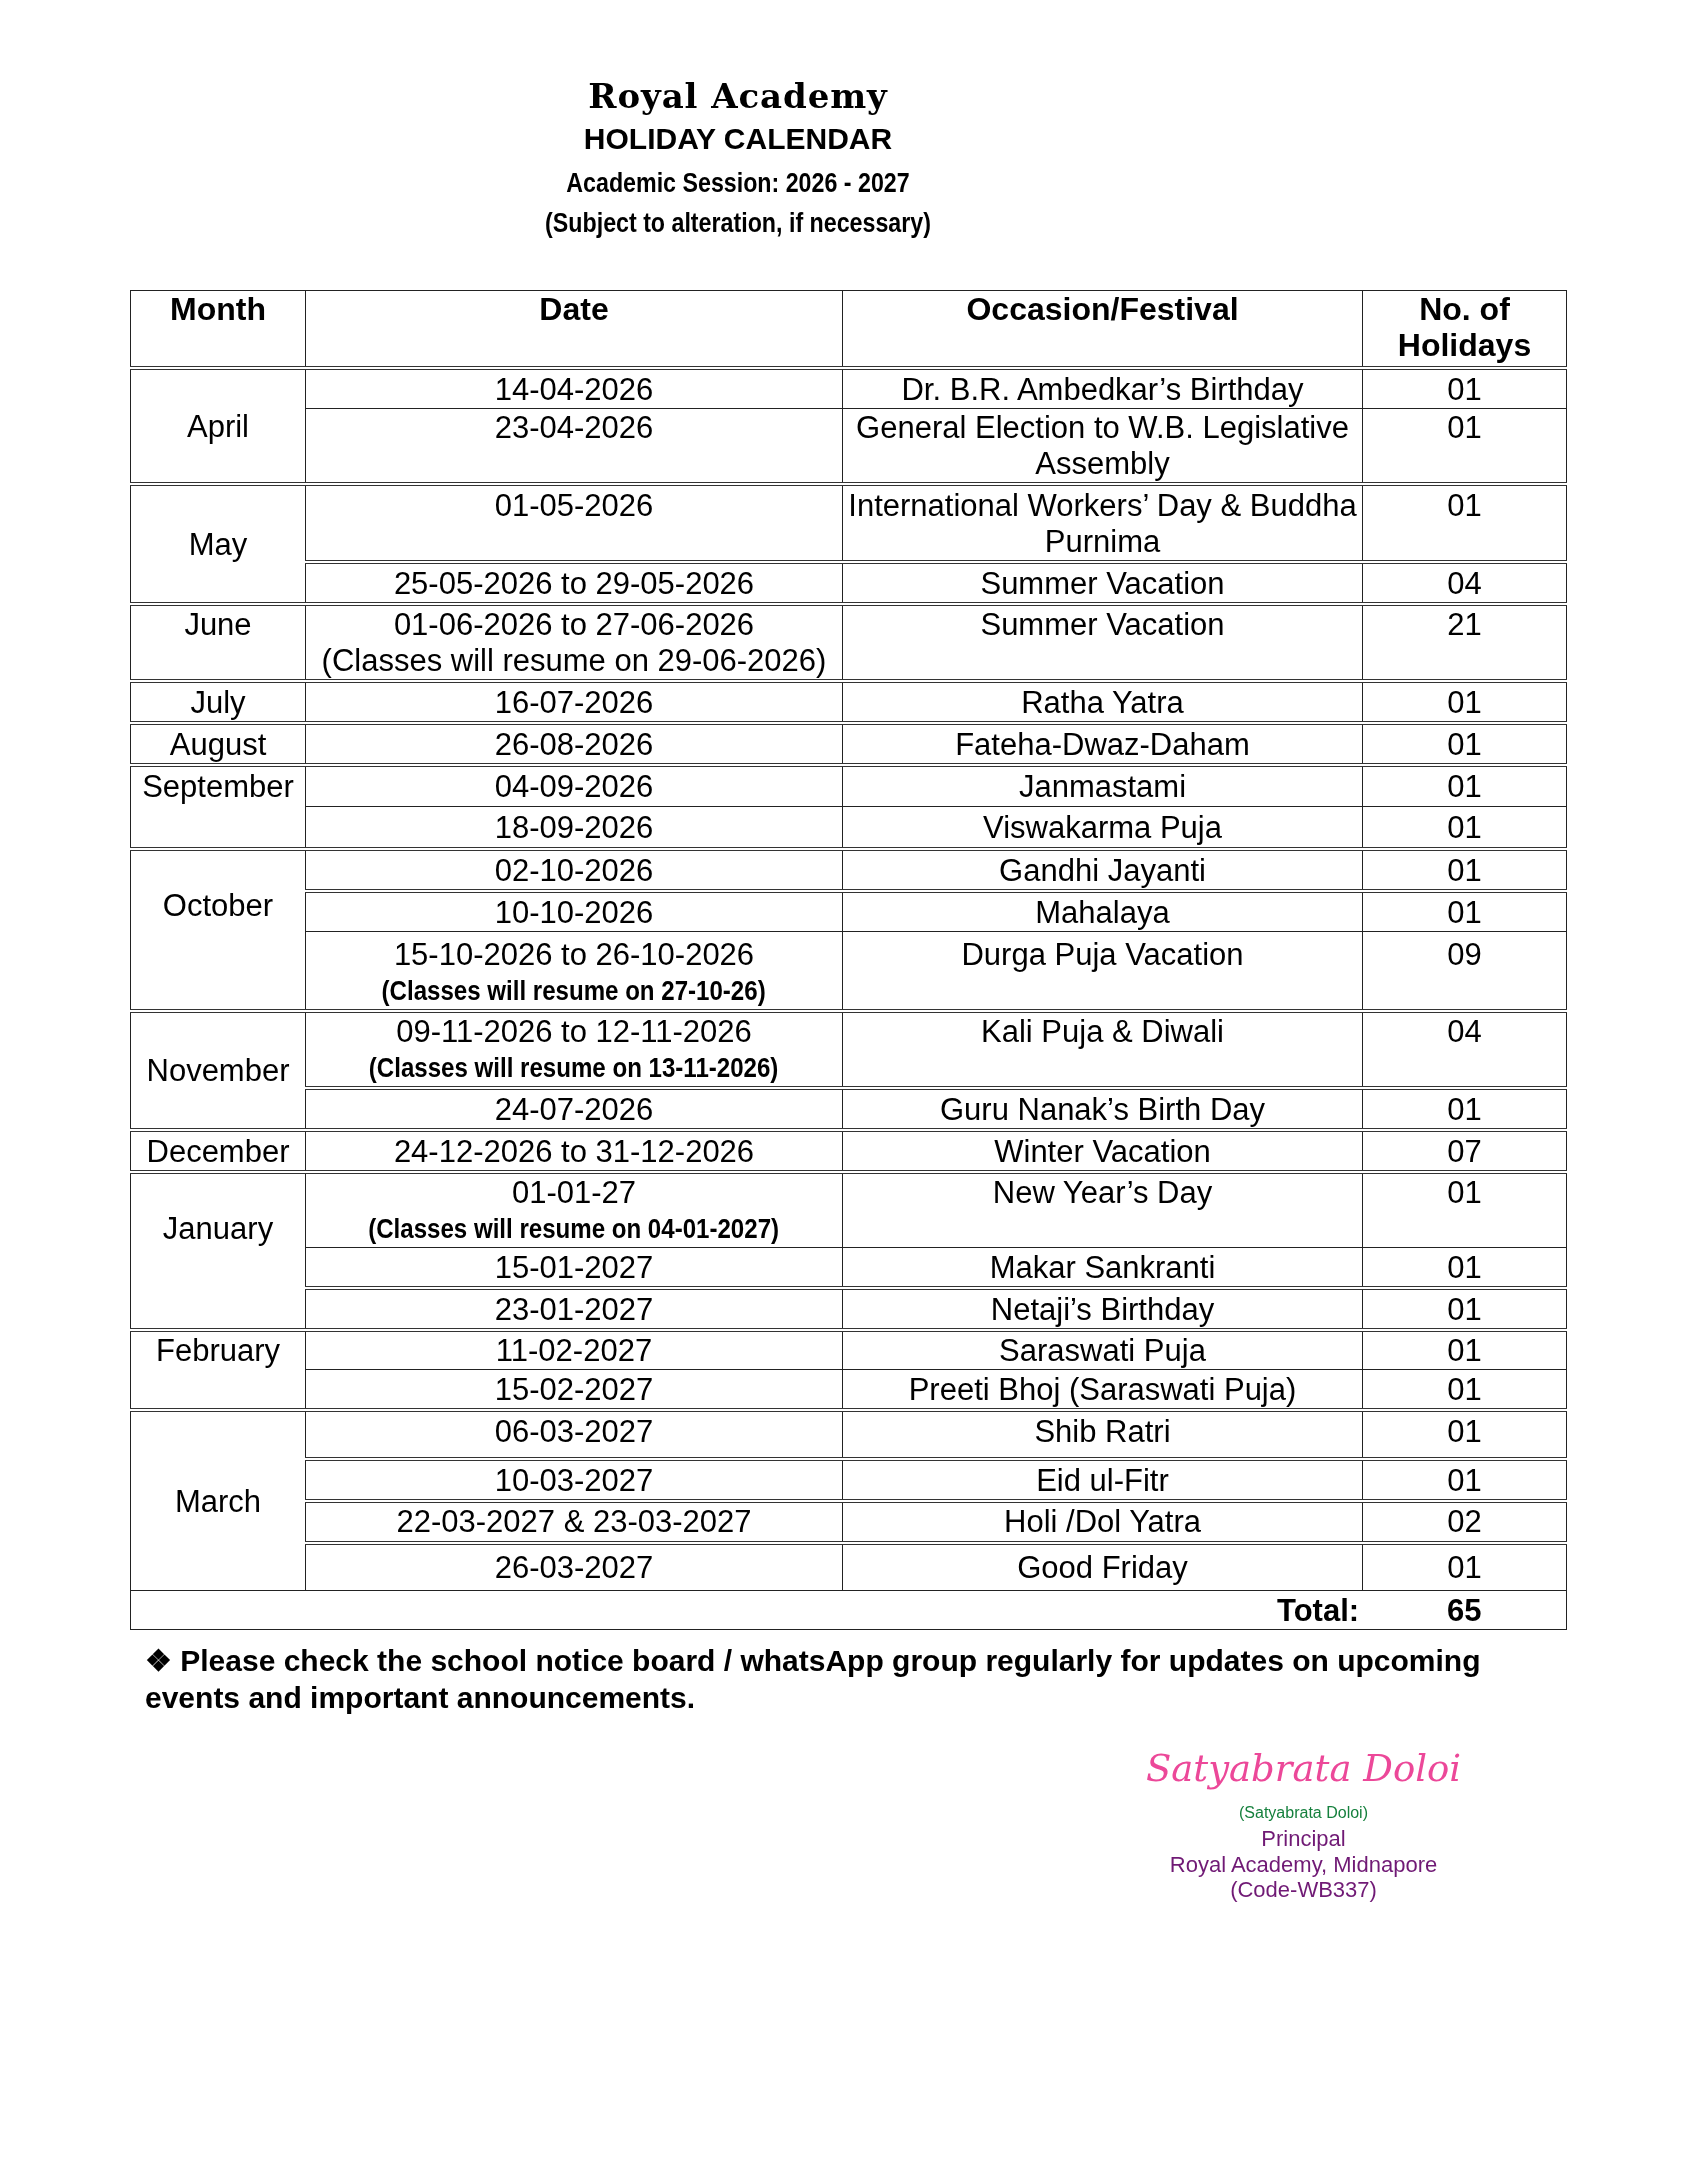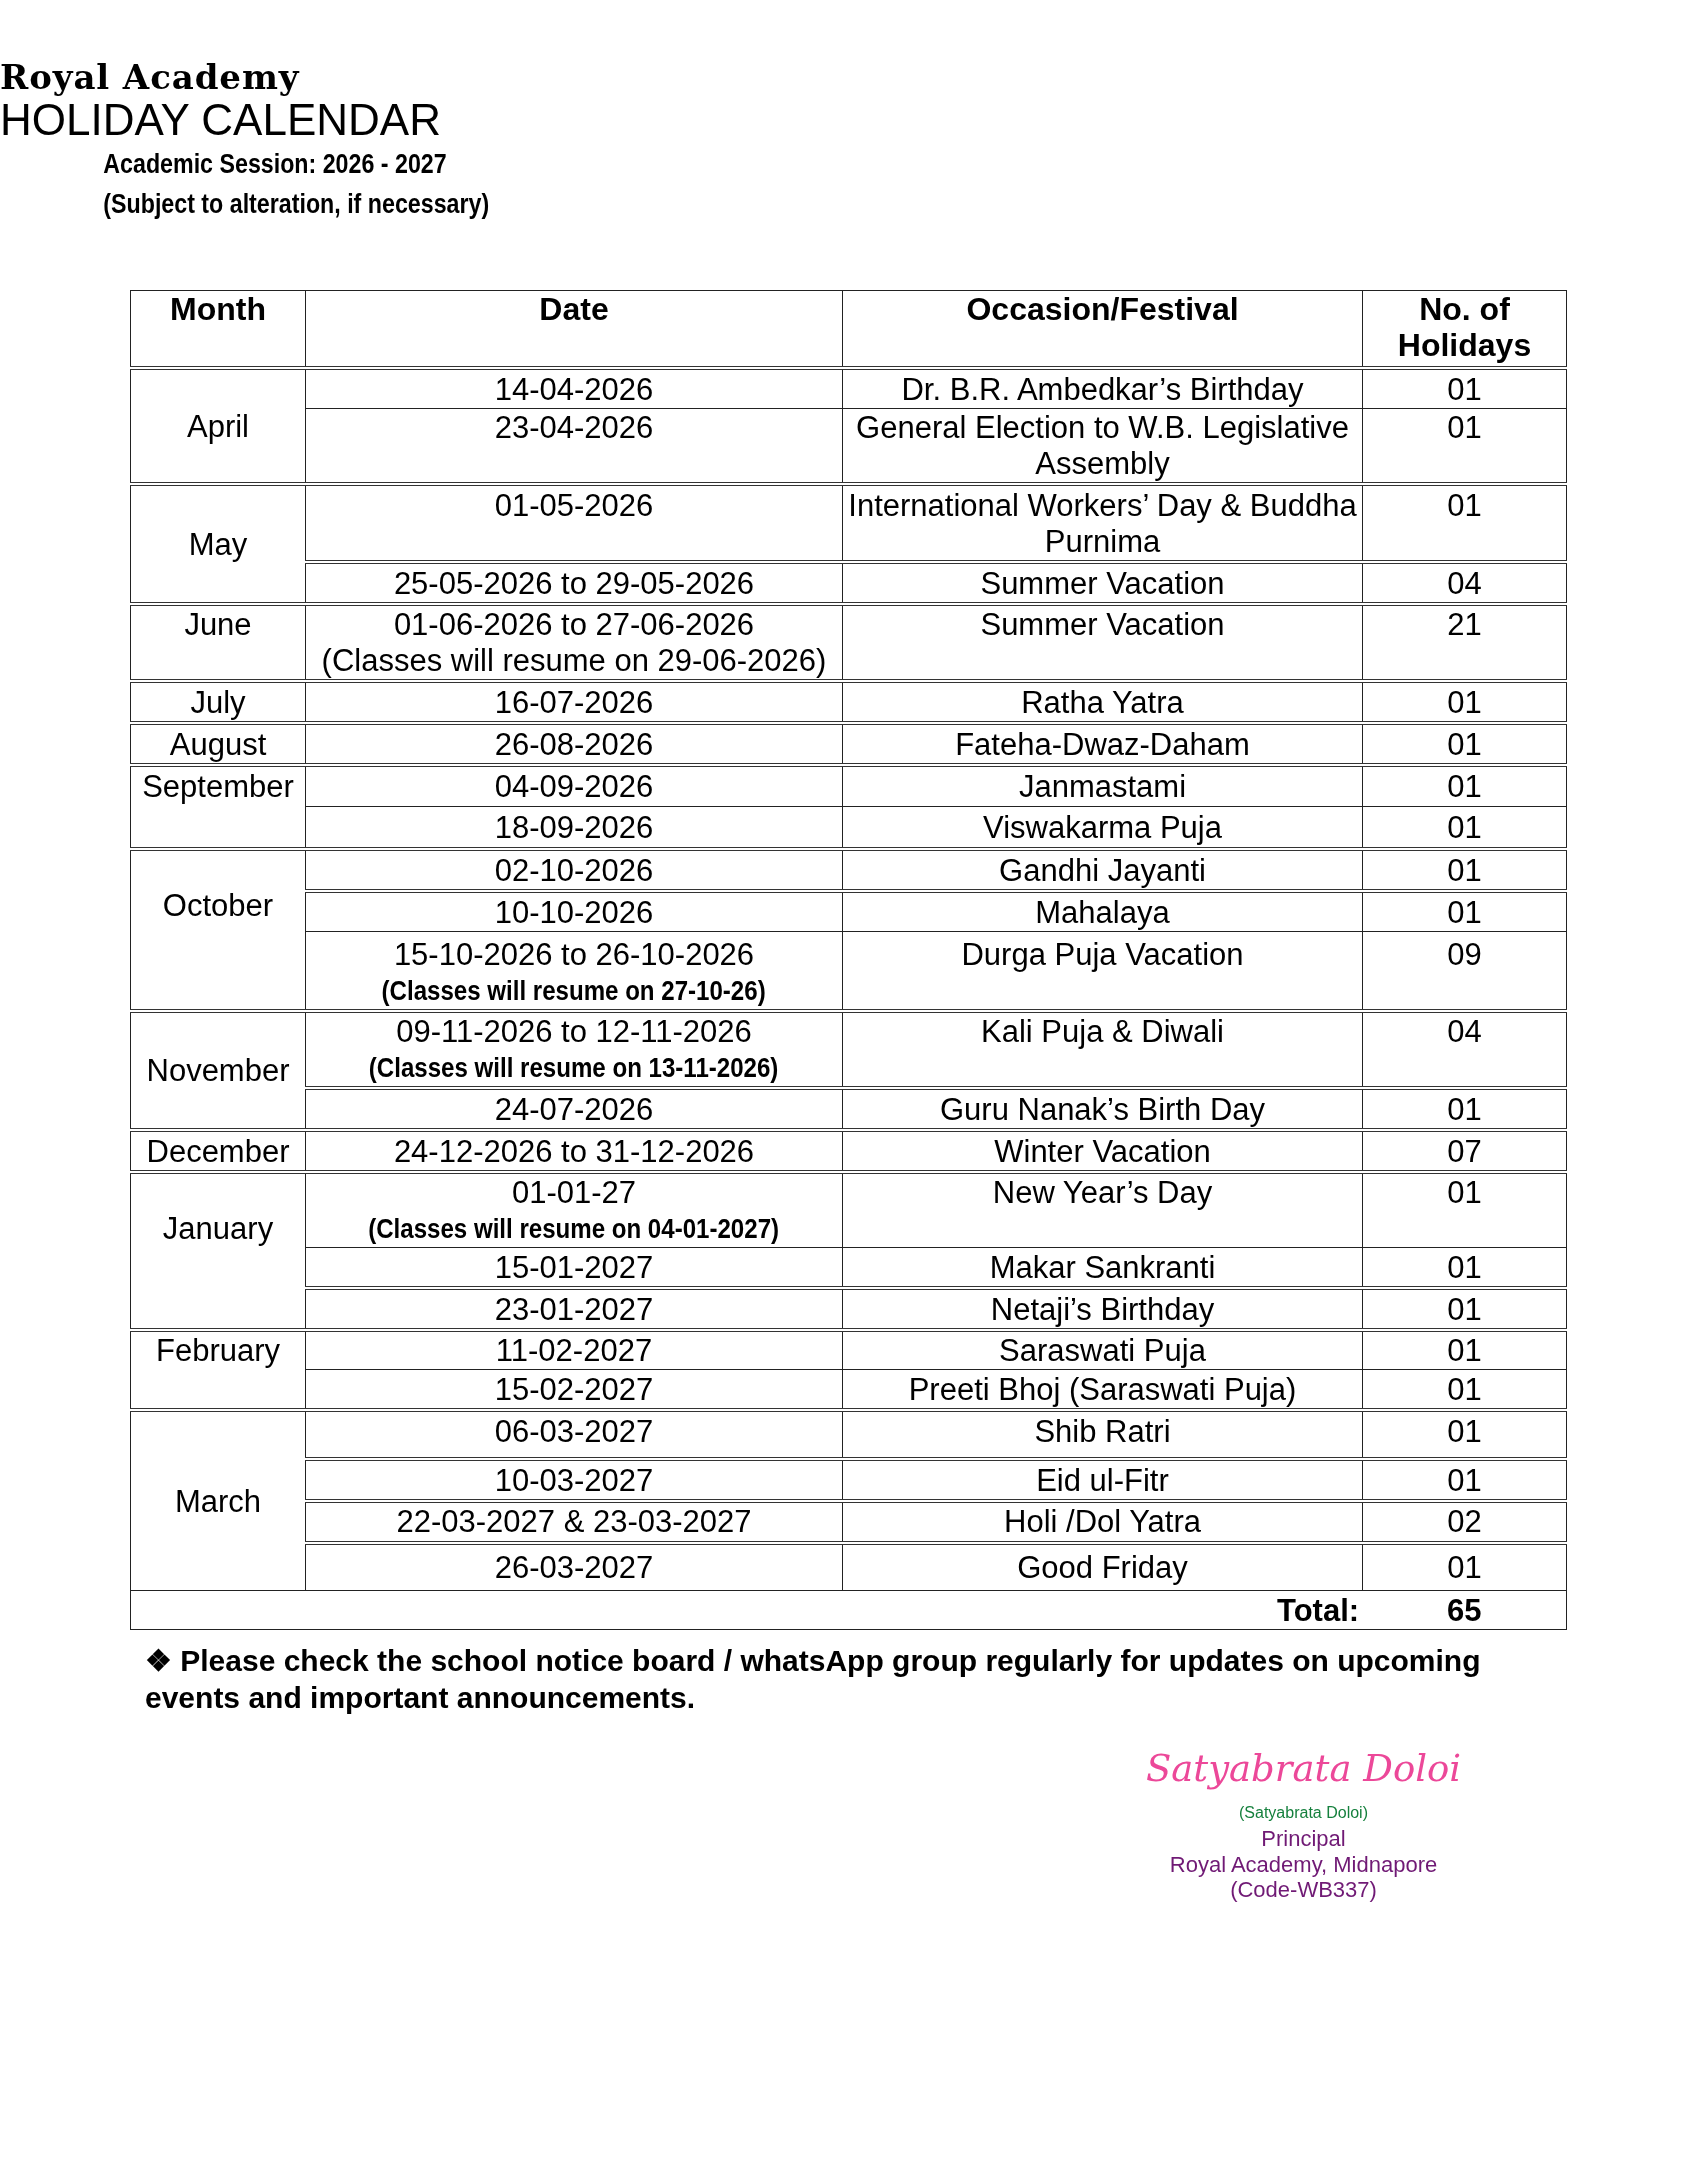--- a/index.html
+++ b/index.html
@@ -1,19 +1,19 @@
 <!DOCTYPE html>
 <html style="font-size:13.6px"><head>
   <meta charset="utf-8">
   <style>
     html, body { margin: 0; padding: 0; background: #ffffff; }
     body { width: 1685px; height: 2181px; position: relative; font-family: "Liberation Sans", sans-serif; color: #000; }
-    .header { position: absolute; top: 57px; left: 0; width: 1476px; text-align: left; }
+    .header { position: absolute; top: 76px; left: 0; width: 1476px; text-align: center; }
     .school-name { font-family: "DejaVu Serif", serif; font-weight: bold; font-size: 34px; line-height: 41px; letter-spacing: 0.9px; }
-    .doc-title { font-weight: normal; font-size: 44px; line-height: 48px; margin-top: -1.7px; }
+    .doc-title { font-weight: bold; font-size: 30px; line-height: 48px; margin-top: -1.7px; }
     .session { font-weight: bold; font-size: 27px; line-height: 41px; transform: scaleX(0.86); }
     .subject { font-weight: bold; font-size: 27px; line-height: 39px; transform: scaleX(0.86); }
 
     table.cal { position: absolute; top: 290px; left: 130px; width: 1435px; border-collapse: collapse; table-layout: fixed; }
     table.cal td, table.cal th { border: 1.7px solid #222; text-align: center; vertical-align: top; font-size: 31px; line-height: 36px; padding: 1.7px 3.4px 0 3.4px; }
     table.cal th { font-weight: bold; font-size: 32px; height: 75px; padding-top: 0; }
     table.cal tbody tr.sep td { border-top: 4.3px double #333; }
     table.cal td.month { vertical-align: middle; }
     .note { display: block; font-weight: bold; font-size: 28px; transform: scaleX(0.86); }
     .total-row td { border-top: 4.3px double #333; }

